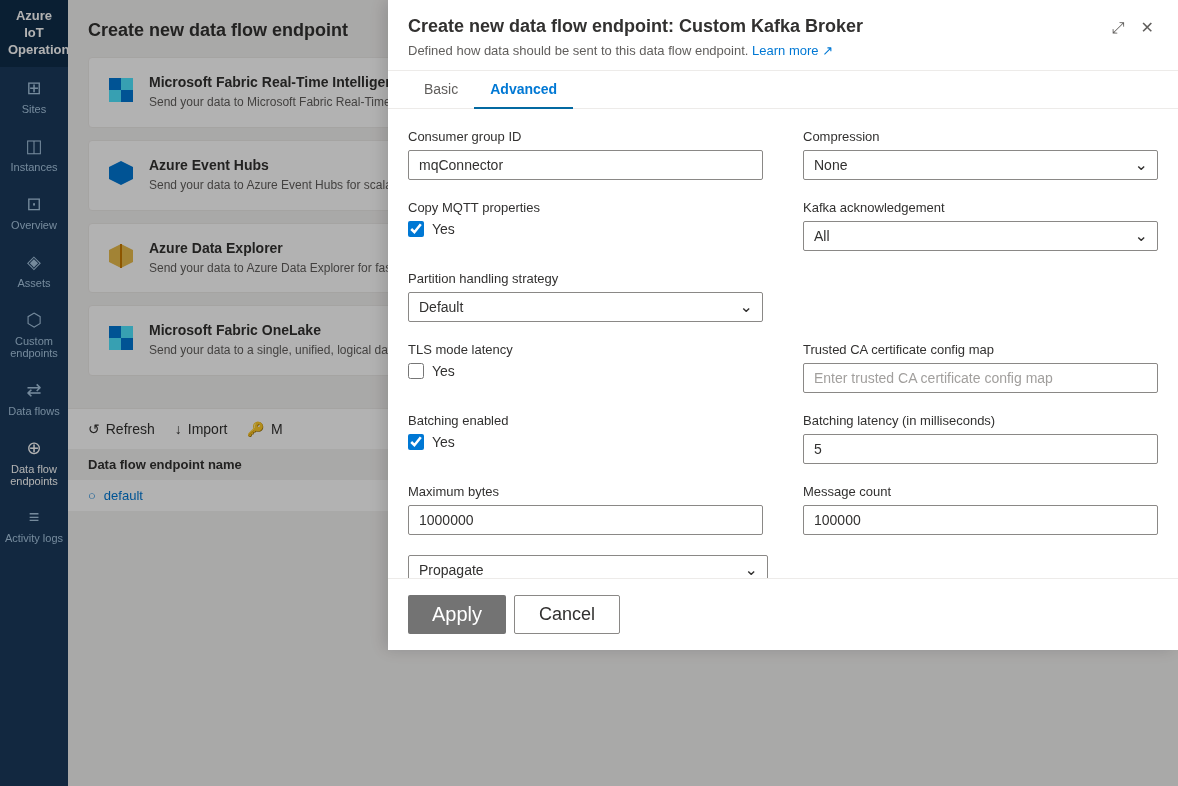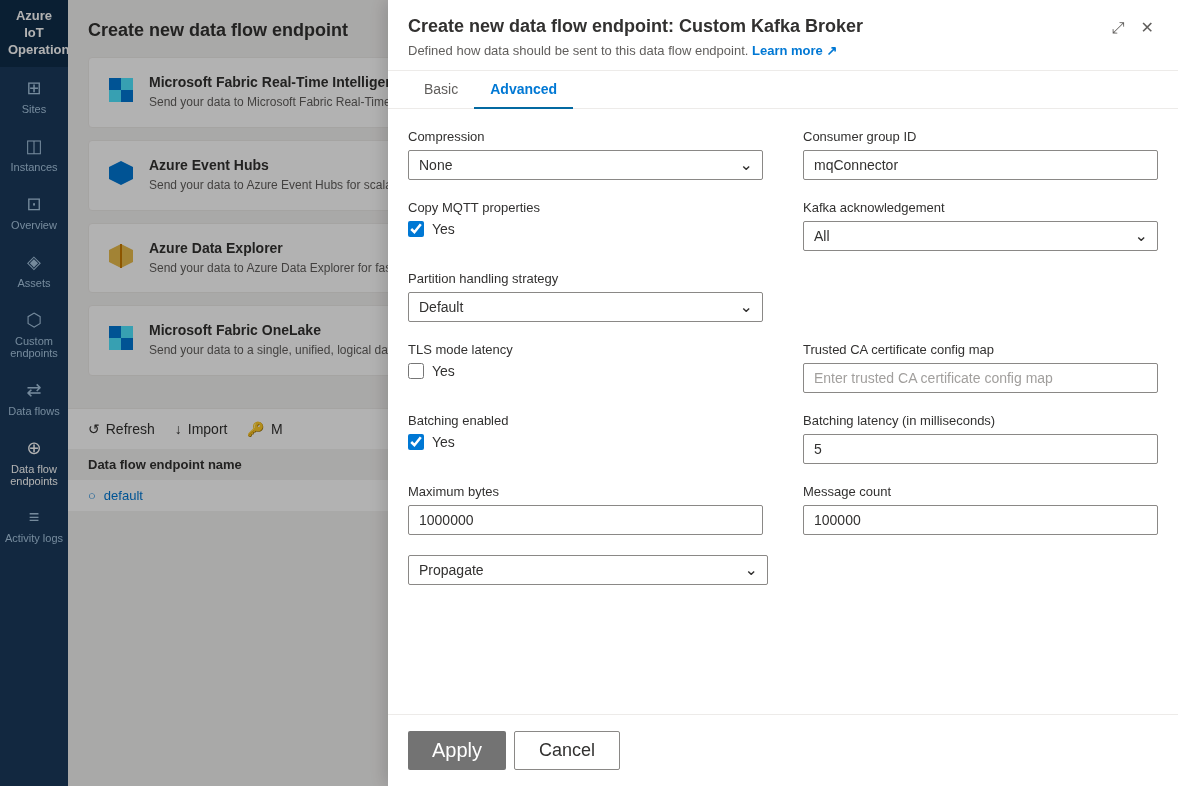--- a/index.html
+++ b/index.html
@@ -145,21 +145,21 @@
       top: 0; left: 0; right: 0; bottom: 0;
       background: rgba(0,0,0,0.3);
       z-index: 100;
     }
 
     .dialog {
       position: fixed;
       top: 0;
       right: 0;
       width: 790px;
-      height: 786px;
+      height: 650px;
       background: white;
       z-index: 200;
       display: flex;
       flex-direction: column;
       box-shadow: -4px 0 16px rgba(0,0,0,0.15);
     }
 
     .dialog-header {
       padding: 16px 20px 12px 20px;
       border-bottom: 1px solid #edebe9;
@@ -194,21 +194,20 @@
 
     .dialog-subtitle {
       font-size: 13px;
       color: #605e5c;
       margin-top: 4px;
     }
 
     .dialog-subtitle a {
       color: #0078d4;
       text-decoration: none;
-      font-weight: bold;
     }
 
     .dialog-tabs {
       display: flex;
       gap: 0;
       padding: 0 20px;
       border-bottom: 1px solid #edebe9;
       flex-shrink: 0;
     }
 
@@ -490,34 +489,34 @@
 
   <div class="dialog-tabs">
     <div class="dialog-tab">Basic</div>
     <div class="dialog-tab active">Advanced</div>
   </div>
 
   <div class="dialog-body">
 
     <div class="form-row">
       <div class="form-group">
+        <label class="form-label">Consumer group ID</label>
+        <input type="text" class="form-input" value="mqConnector" style="">
+      </div>
+      <div class="form-group">
         <label class="form-label">Compression</label>
         <div class="select-wrapper">
           <select>
             <option>None</option>
             <option>Gzip</option>
             <option>Snappy</option>
             <option>Lz4</option>
           </select>
         </div>
       </div>
-      <div class="form-group">
-        <label class="form-label">Consumer group ID</label>
-        <input type="text" class="form-input" value="mqConnector" style="">
-      </div>
     </div>
 
     <div class="form-row">
       <div class="form-group">
         <label class="form-label">Copy MQTT properties</label>
         <div class="checkbox-row">
           <input type="checkbox" id="copy-mqtt" checked="" style="">
           <label class="checkbox-label" for="copy-mqtt">Yes</label>
         </div>
       </div>

